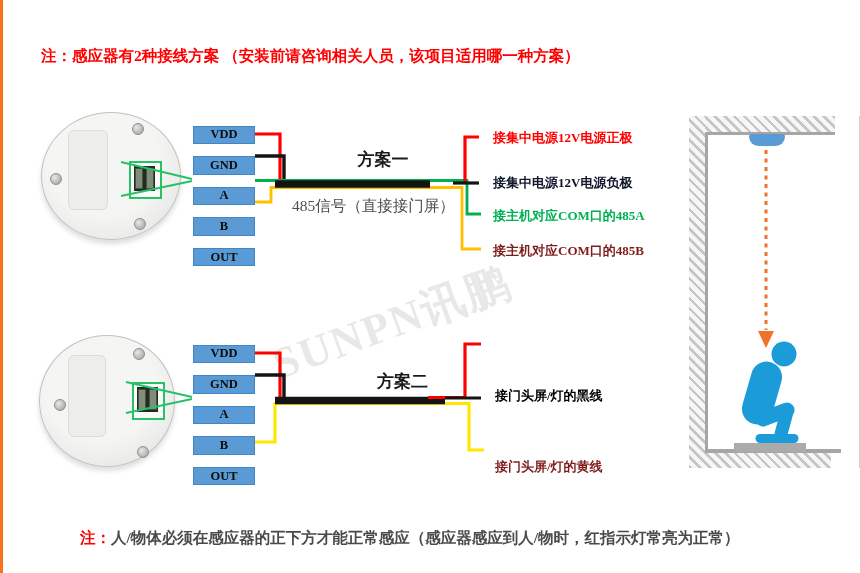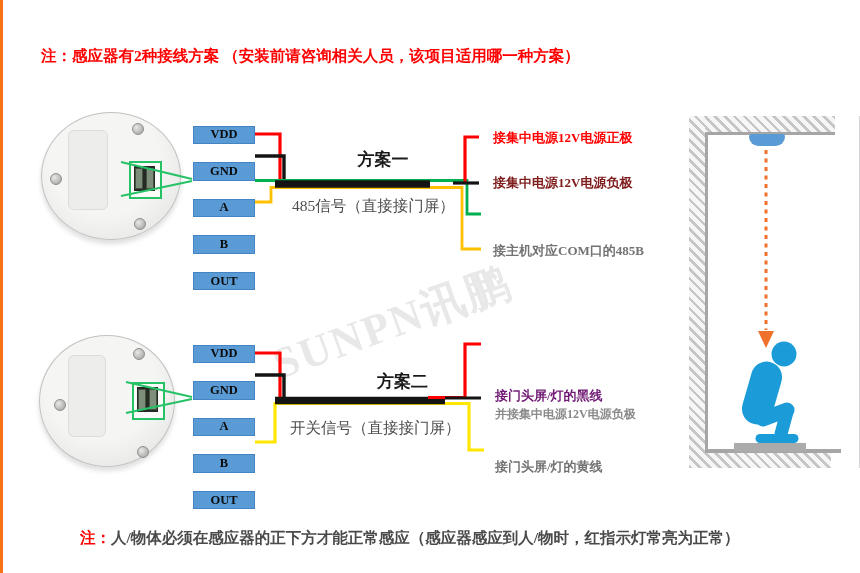--- a/index.html
+++ b/index.html
@@ -19,32 +19,32 @@
     border:1px solid #c2c2c0;box-shadow:0 4px 5px rgba(0,0,0,.13);}
   .recess{position:absolute;border-radius:6px;background:#ededeb;border:1px solid #dcdcda;}
   .screw{position:absolute;width:10px;height:10px;border-radius:50%;
     background:radial-gradient(circle at 35% 35%, #e8e8e6, #9c9c9a);border:1px solid #8f8f8d;}
   .conn-box{position:absolute;border:2px solid #27c268;background:#fbfbf9;}
   .conn{position:absolute;left:3px;top:3px;background:#242a24;display:flex;gap:3px;
         align-items:center;justify-content:center;}
   .conn span{display:block;width:6px;height:19px;background:#7d8f7b;border:1px solid #45523f;}
 
   
-  .pinblock{left:190px;width:62px;display:flex;flex-direction:column;gap:18px;}
+  .pinblock{left:190px;width:62px;display:flex;flex-direction:column;gap:12px;}
   .pinbox{height:16.6px;background:#5b9bd5;border:1px solid #4284c4;color:#0b0b0b;
     font-weight:bold;font-size:12.5px;display:flex;align-items:center;justify-content:center;}
 
   
   .scheme-title{font-size:17px;font-weight:bold;color:#1a1a1a;width:90px;text-align:center;}
   .cable-label{font-size:15.5px;color:#4d4d4d;white-space:nowrap;}
 
   
   .wlabel{font-size:13px;font-weight:bold;white-space:nowrap;}
   .wsub{font-size:12px;font-weight:600;color:#8a8a8a;white-space:nowrap;}
-  .c-red{color:#ff0000;} .c-black{color:#7f1d1d;} .c-green{color:#00b050;} .c-yellow{color:#737373;}
+  .c-red{color:#ff0000;} .c-black{color:#0f172a;} .c-green{color:#00b050;} .c-yellow{color:#7f1d1d;}
 
   
   .hatch{background:repeating-linear-gradient(45deg,#c6c6c6 0 2.5px,#f6f6f6 2.5px 7px);}
   .solidline{background:#a6a6a6;}
   .ceiling-sensor{background:#5b9bd5;border-radius:3px 3px 10px 10px;}
   .divider{background:#d4d4d8;}
 
   .watermark{left:262px;top:338px;font-size:44px;font-weight:bold;color:rgba(110,110,110,.16);
     transform:rotate(-20deg);transform-origin:left top;letter-spacing:2px;white-space:nowrap;}
 
@@ -95,30 +95,29 @@
     <div class="pinbox">VDD</div>
     <div class="pinbox">GND</div>
     <div class="pinbox">A</div>
     <div class="pinbox">B</div>
     <div class="pinbox">OUT</div>
   </div>
 
   <div class="abs scheme-title" style="left:335px;top:148px;">方案一</div>
   <div class="abs cable-label" style="left:289px;top:196px;">485信号（直接接门屏）</div>
   <div class="abs scheme-title" style="left:335px;top:370px;text-align:right;">方案二</div>
-  <div class="abs cable-label" style="left:287px;top:418px;">开关信号（直接接门屏）</div>
 
   <div class="abs watermark">SUNPN讯鹏</div>
 
   <div class="abs wlabel c-red" style="left:490px;top:129px;">接集中电源12V电源正极</div>
   <div class="abs wlabel c-black" style="left:490px;top:174px;">接集中电源12V电源负极</div>
+  <div class="abs wlabel c-green" style="left:490px;top:207px;">接主机对应COM口的485A</div>
   <div class="abs wlabel c-yellow" style="left:490px;top:242px;">接主机对应COM口的485B</div>
 
-  <div class="abs wlabel" style="left:492px;top:387px;color:#701a75;">接门头屏/灯的黑线</div>
-  <div class="abs wsub" style="left:492px;top:406px;">并接集中电源12V电源负极</div>
+  <div class="abs wlabel" style="left:492px;top:387px;color:#000000;">接门头屏/灯的黑线</div>
   <div class="abs wlabel c-yellow" style="left:492px;top:440px;margin-top:18px;">接门头屏/灯的黄线</div>
 
   <div class="abs hatch" style="left:686px;top:116px;width:146px;height:16px;"></div>
   <div class="abs hatch" style="left:686px;top:116px;width:16px;height:352px;"></div>
   <div class="abs hatch" style="left:686px;top:453px;width:142px;height:15px;"></div>
   <div class="abs solidline" style="left:702px;top:132px;width:130px;height:3px;"></div>
   <div class="abs solidline" style="left:702px;top:132px;width:3px;height:321px;"></div>
   <div class="abs solidline" style="left:702px;top:449px;width:136px;height:4px;"></div>
   <div class="abs divider" style="left:856px;top:116px;width:2px;height:352px;"></div>
   <div class="abs ceiling-sensor" style="left:746px;top:134px;width:36px;height:12px;"></div>

